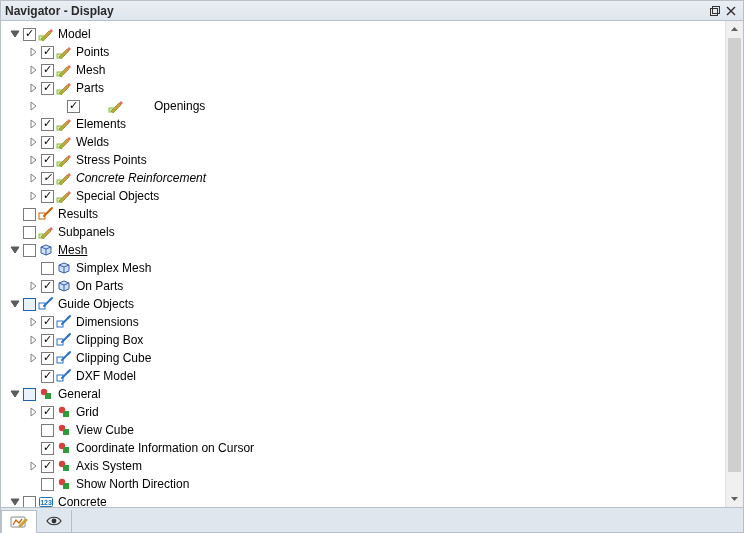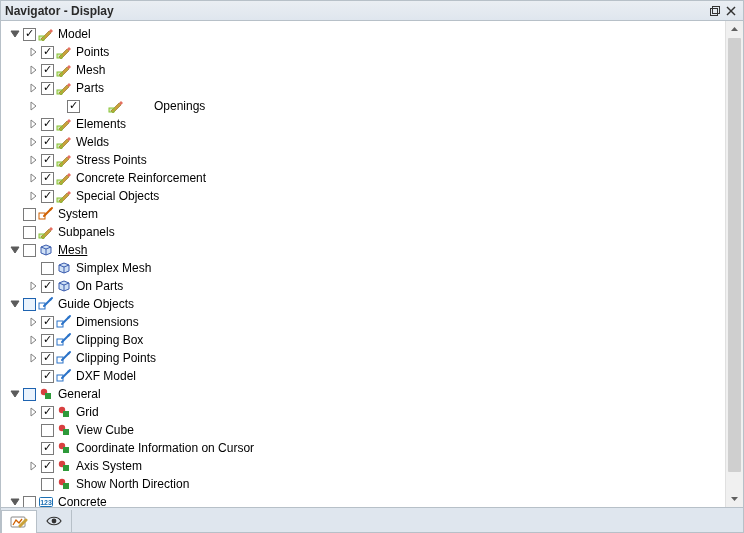--- a/index.html
+++ b/index.html
@@ -316,21 +316,21 @@
           <span class="icon">
             <svg width="16" height="16" viewBox="0 0 16 16">
         <rect x="1" y="10" width="5" height="4" fill="#86c232" opacity="0.35"></rect>
         <path d="M3 13 L11 5 L13 7 L5 15 Z" fill="#caa23a" stroke="#8a6a1a" stroke-width="0.6"></path>
         <path d="M11 5 L13 3 L15 5 L13 7 Z" fill="#e57060"></path>
         <rect x="1" y="10" width="5" height="4" fill="none" stroke="#86c232" stroke-width="1"></rect>
       </svg>
           </span>
           <span class="label">Stress Points</span>
         </div>
-        <div class="row" style="padding-left: 24px;">
+        <div class="row" style="padding-left: 24px; font-style: italic;">
           <span class="twisty closed">
             <svg width="10" height="10" viewBox="0 0 10 10">
               <path d="M3 1 L8 5 L3 9 Z" fill="none" stroke="#808080" stroke-width="1"></path>
             </svg>
           </span>
           <span class="chk checked"></span>
           <span class="icon">
             <svg width="16" height="16" viewBox="0 0 16 16">
         <rect x="1" y="10" width="5" height="4" fill="#86c232" opacity="0.35"></rect>
         <path d="M3 13 L11 5 L13 7 L5 15 Z" fill="#caa23a" stroke="#8a6a1a" stroke-width="0.6"></path>
@@ -360,21 +360,21 @@
         <div class="row" style="padding-left: 6px;">
           <span class="twisty none"></span>
           <span class="chk"></span>
           <span class="icon">
             <svg width="16" height="16" viewBox="0 0 16 16">
         <rect x="1" y="7" width="6" height="6" fill="#fff" stroke="#d06000"></rect>
         <path d="M6 10 L14 2" stroke="#d06000" stroke-width="2" stroke-linecap="round"></path>
         <path d="M14 2 L11 3 L13 5 Z" fill="#d06000"></path>
       </svg>
           </span>
-          <span class="label">System</span>
+          <span class="label">Results</span>
         </div>
         <div class="row" style="padding-left: 6px;">
           <span class="twisty none"></span>
           <span class="chk"></span>
           <span class="icon">
             <svg width="16" height="16" viewBox="0 0 16 16">
         <rect x="1" y="10" width="5" height="4" fill="#86c232" opacity="0.35"></rect>
         <path d="M3 13 L11 5 L13 7 L5 15 Z" fill="#caa23a" stroke="#8a6a1a" stroke-width="0.6"></path>
         <path d="M11 5 L13 3 L15 5 L13 7 Z" fill="#e57060"></path>
         <rect x="1" y="10" width="5" height="4" fill="none" stroke="#86c232" stroke-width="1"></rect>
@@ -480,21 +480,21 @@
             </svg>
           </span>
           <span class="chk checked"></span>
           <span class="icon">
             <svg width="16" height="16" viewBox="0 0 16 16">
         <rect x="1" y="7" width="6" height="6" fill="#fff" stroke="#2a72c8"></rect>
         <path d="M6 10 L14 2" stroke="#2a72c8" stroke-width="2" stroke-linecap="round"></path>
         <path d="M14 2 L11 3 L13 5 Z" fill="#2a72c8"></path>
       </svg>
           </span>
-          <span class="label">Clipping Points</span>
+          <span class="label">Clipping Cube</span>
         </div>
         <div class="row" style="padding-left: 24px;">
           <span class="twisty none"></span>
           <span class="chk checked"></span>
           <span class="icon">
             <svg width="16" height="16" viewBox="0 0 16 16">
         <rect x="1" y="7" width="6" height="6" fill="#fff" stroke="#2a72c8"></rect>
         <path d="M6 10 L14 2" stroke="#2a72c8" stroke-width="2" stroke-linecap="round"></path>
         <path d="M14 2 L11 3 L13 5 Z" fill="#2a72c8"></path>
       </svg>

